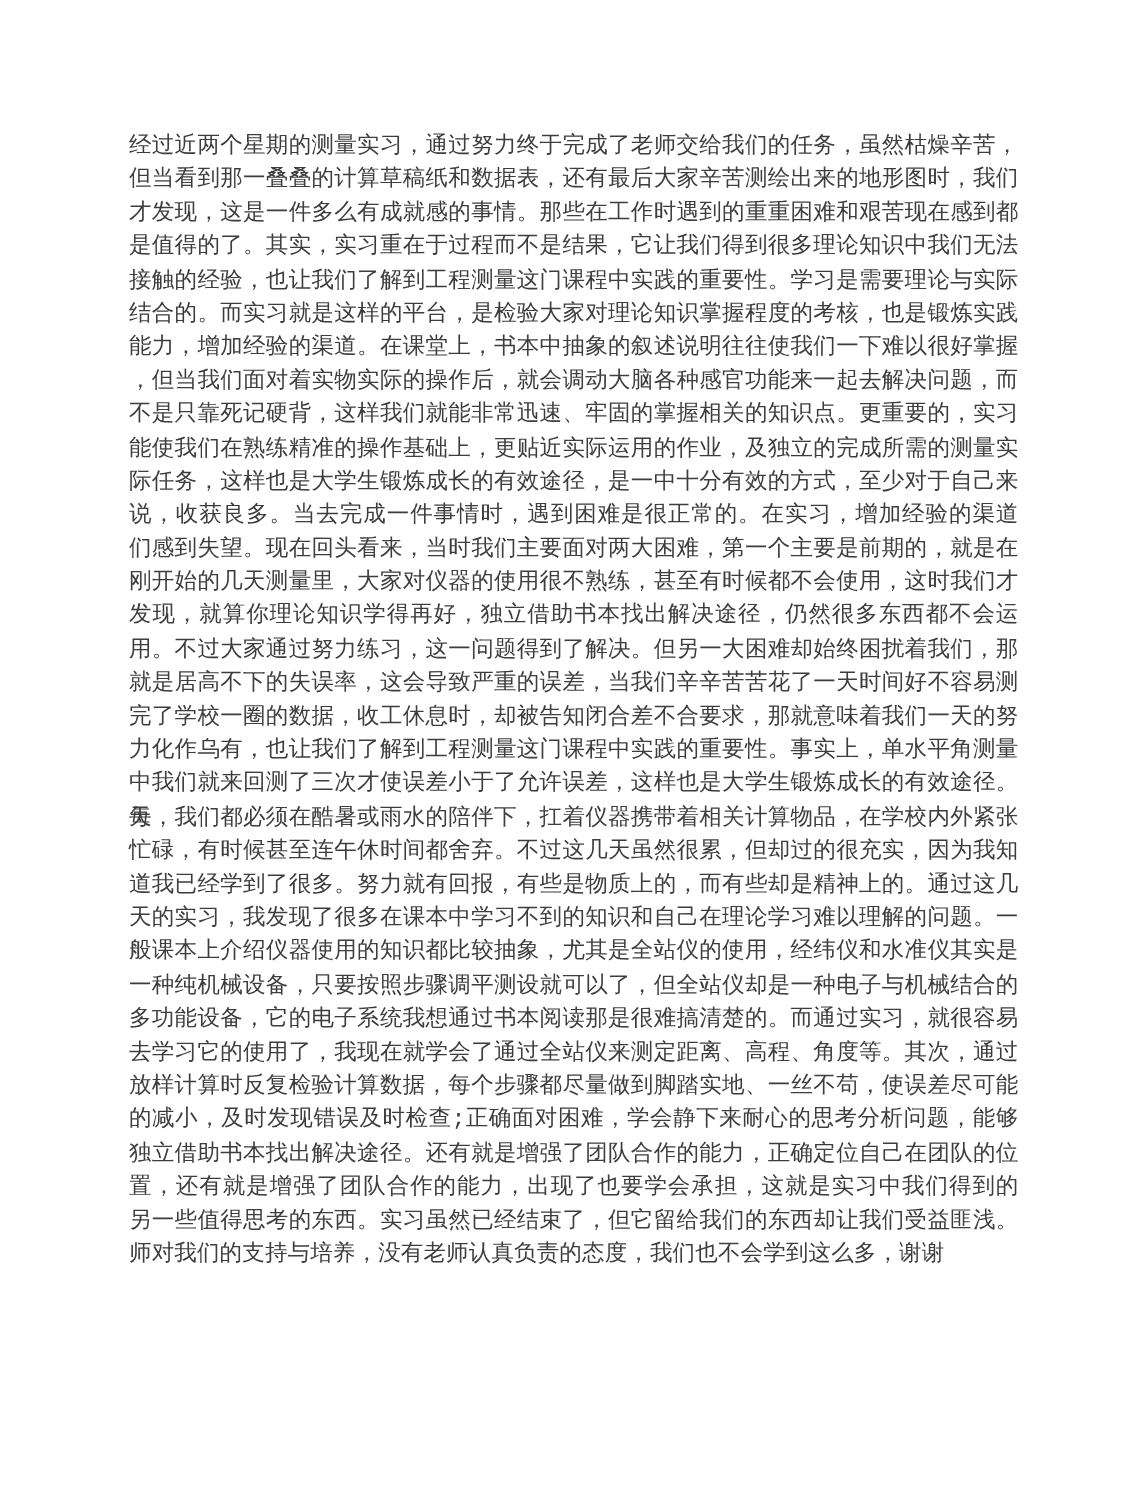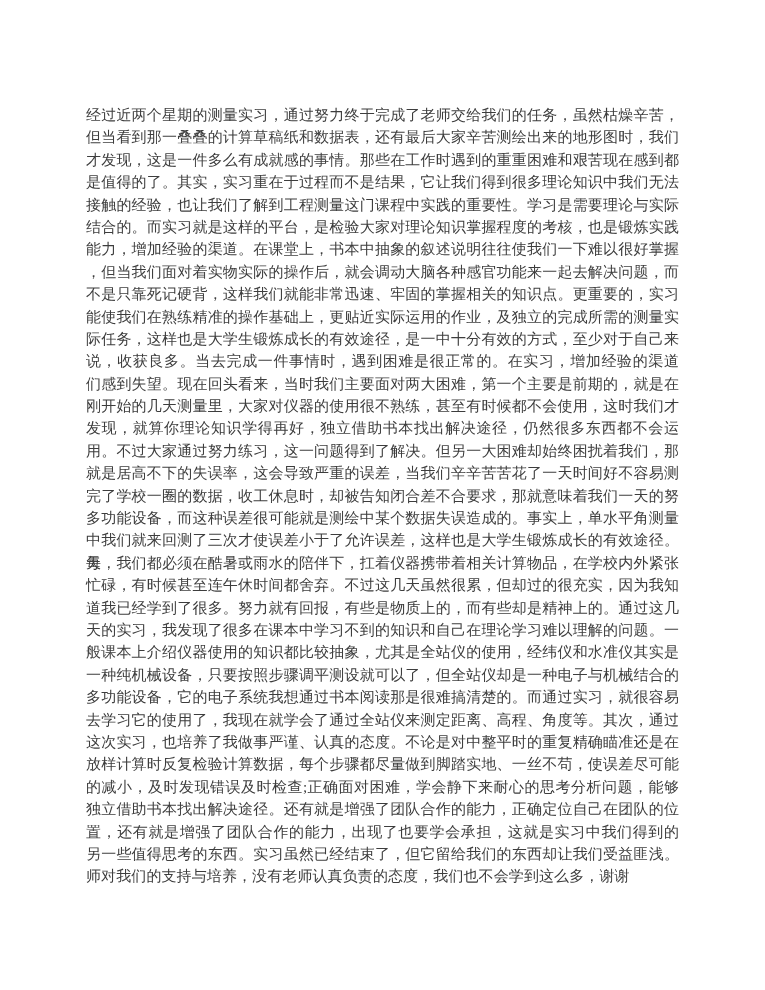--- a/index.html
+++ b/index.html
@@ -14,23 +14,23 @@
   }
   .page {
     position: relative;
     width: 765px;
     height: 990px;
     background: #ffffff;
   }
   .textblock {
     position: absolute;
     left: 86px;
-    top: 104px;
+    top: 87px;
     width: 593px;
-    font-family: Liberation Serif, serif;
+    font-family: Liberation Mono, monospace;
     font-size: 15px;
     line-height: 22.4px;
     color: #3d3d3d;
     -webkit-font-smoothing: antialiased;
   }
   .text-line {
     height: 22.4px;
     white-space: normal;
     text-align: justify;
     text-align-last: justify;
@@ -57,31 +57,30 @@
       <div class="text-line">不是只靠死记硬背，这样我们就能非常迅速、牢固的掌握相关的知识点。更重要的，实习</div>
       <div class="text-line">能使我们在熟练精准的操作基础上，更贴近实际运用的作业，及独立的完成所需的测量实</div>
       <div class="text-line">际任务，这样也是大学生锻炼成长的有效途径，是一中十分有效的方式，至少对于自己来</div>
       <div class="text-line">说，收获良多。当去完成一件事情时，遇到困难是很正常的。在实习，增加经验的渠道</div>
       <div class="text-line">们感到失望。现在回头看来，当时我们主要面对两大困难，第一个主要是前期的，就是在</div>
       <div class="text-line">刚开始的几天测量里，大家对仪器的使用很不熟练，甚至有时候都不会使用，这时我们才</div>
       <div class="text-line">发现，就算你理论知识学得再好，独立借助书本找出解决途径，仍然很多东西都不会运</div>
       <div class="text-line">用。不过大家通过努力练习，这一问题得到了解决。但另一大困难却始终困扰着我们，那</div>
       <div class="text-line">就是居高不下的失误率，这会导致严重的误差，当我们辛辛苦苦花了一天时间好不容易测</div>
       <div class="text-line">完了学校一圈的数据，收工休息时，却被告知闭合差不合要求，那就意味着我们一天的努</div>
-      <div class="text-line">多功能设备，而这种误差很可能就是测绘中某个数据失误造成的。事实上，单水平角测量</div>
+      <div class="text-line">力化作乌有，也让我们了解到工程测量这门课程中实践的重要性。事实上，单水平角测量</div>
       <div class="text-line">中我们就来回测了三次才使误差小于了允许误差，这样也是大学生锻炼成长的有效途径。每</div>
       <div class="text-line">天，我们都必须在酷暑或雨水的陪伴下，扛着仪器携带着相关计算物品，在学校内外紧张</div>
       <div class="text-line">忙碌，有时候甚至连午休时间都舍弃。不过这几天虽然很累，但却过的很充实，因为我知</div>
       <div class="text-line">道我已经学到了很多。努力就有回报，有些是物质上的，而有些却是精神上的。通过这几</div>
       <div class="text-line">天的实习，我发现了很多在课本中学习不到的知识和自己在理论学习难以理解的问题。一</div>
       <div class="text-line">般课本上介绍仪器使用的知识都比较抽象，尤其是全站仪的使用，经纬仪和水准仪其实是</div>
       <div class="text-line">一种纯机械设备，只要按照步骤调平测设就可以了，但全站仪却是一种电子与机械结合的</div>
       <div class="text-line">多功能设备，它的电子系统我想通过书本阅读那是很难搞清楚的。而通过实习，就很容易</div>
       <div class="text-line">去学习它的使用了，我现在就学会了通过全站仪来测定距离、高程、角度等。其次，通过</div>
-      <div class="text-line">这次实习，也培养了我做事严谨、认真的态度。不论是对中整平时的重复精确瞄准还是在</div>
       <div class="text-line">放样计算时反复检验计算数据，每个步骤都尽量做到脚踏实地、一丝不苟，使误差尽可能</div>
       <div class="text-line">的减小，及时发现错误及时检查;正确面对困难，学会静下来耐心的思考分析问题，能够</div>
       <div class="text-line">独立借助书本找出解决途径。还有就是增强了团队合作的能力，正确定位自己在团队的位</div>
       <div class="text-line">置，还有就是增强了团队合作的能力，出现了也要学会承担，这就是实习中我们得到的</div>
       <div class="text-line">另一些值得思考的东西。实习虽然已经结束了，但它留给我们的东西却让我们受益匪浅。</div>
       <div class="text-line last">师对我们的支持与培养，没有老师认真负责的态度，我们也不会学到这么多，谢谢</div>
     </div>
 </div>
 
 </body></html>

